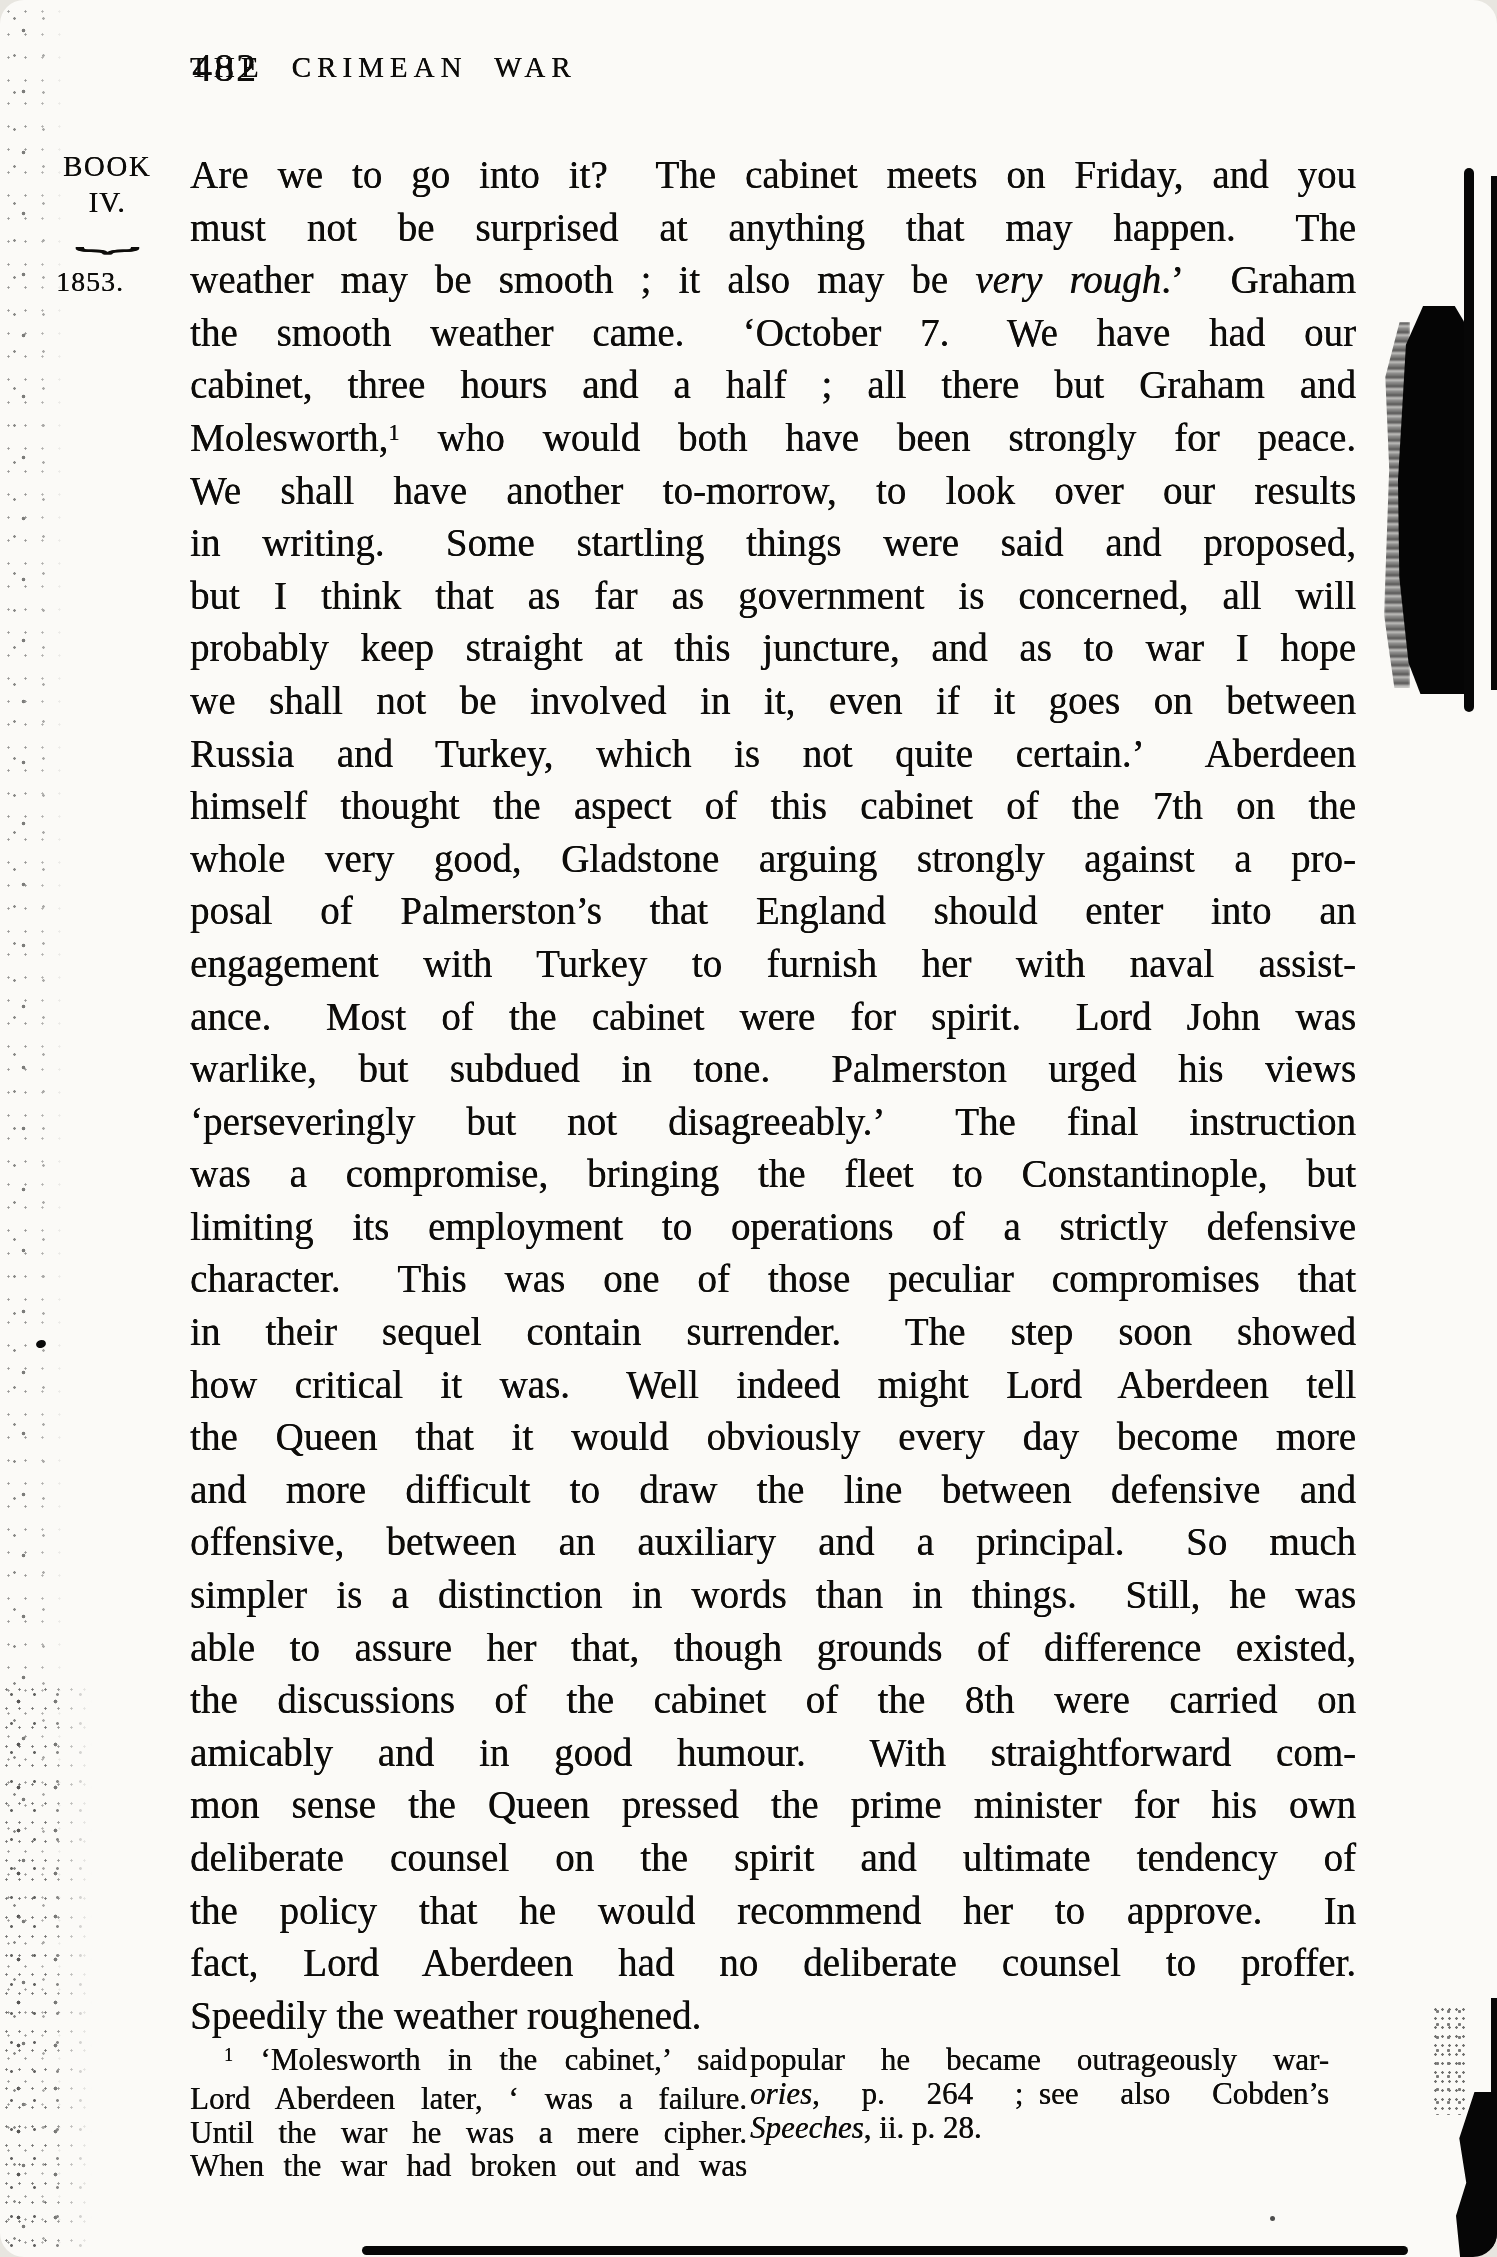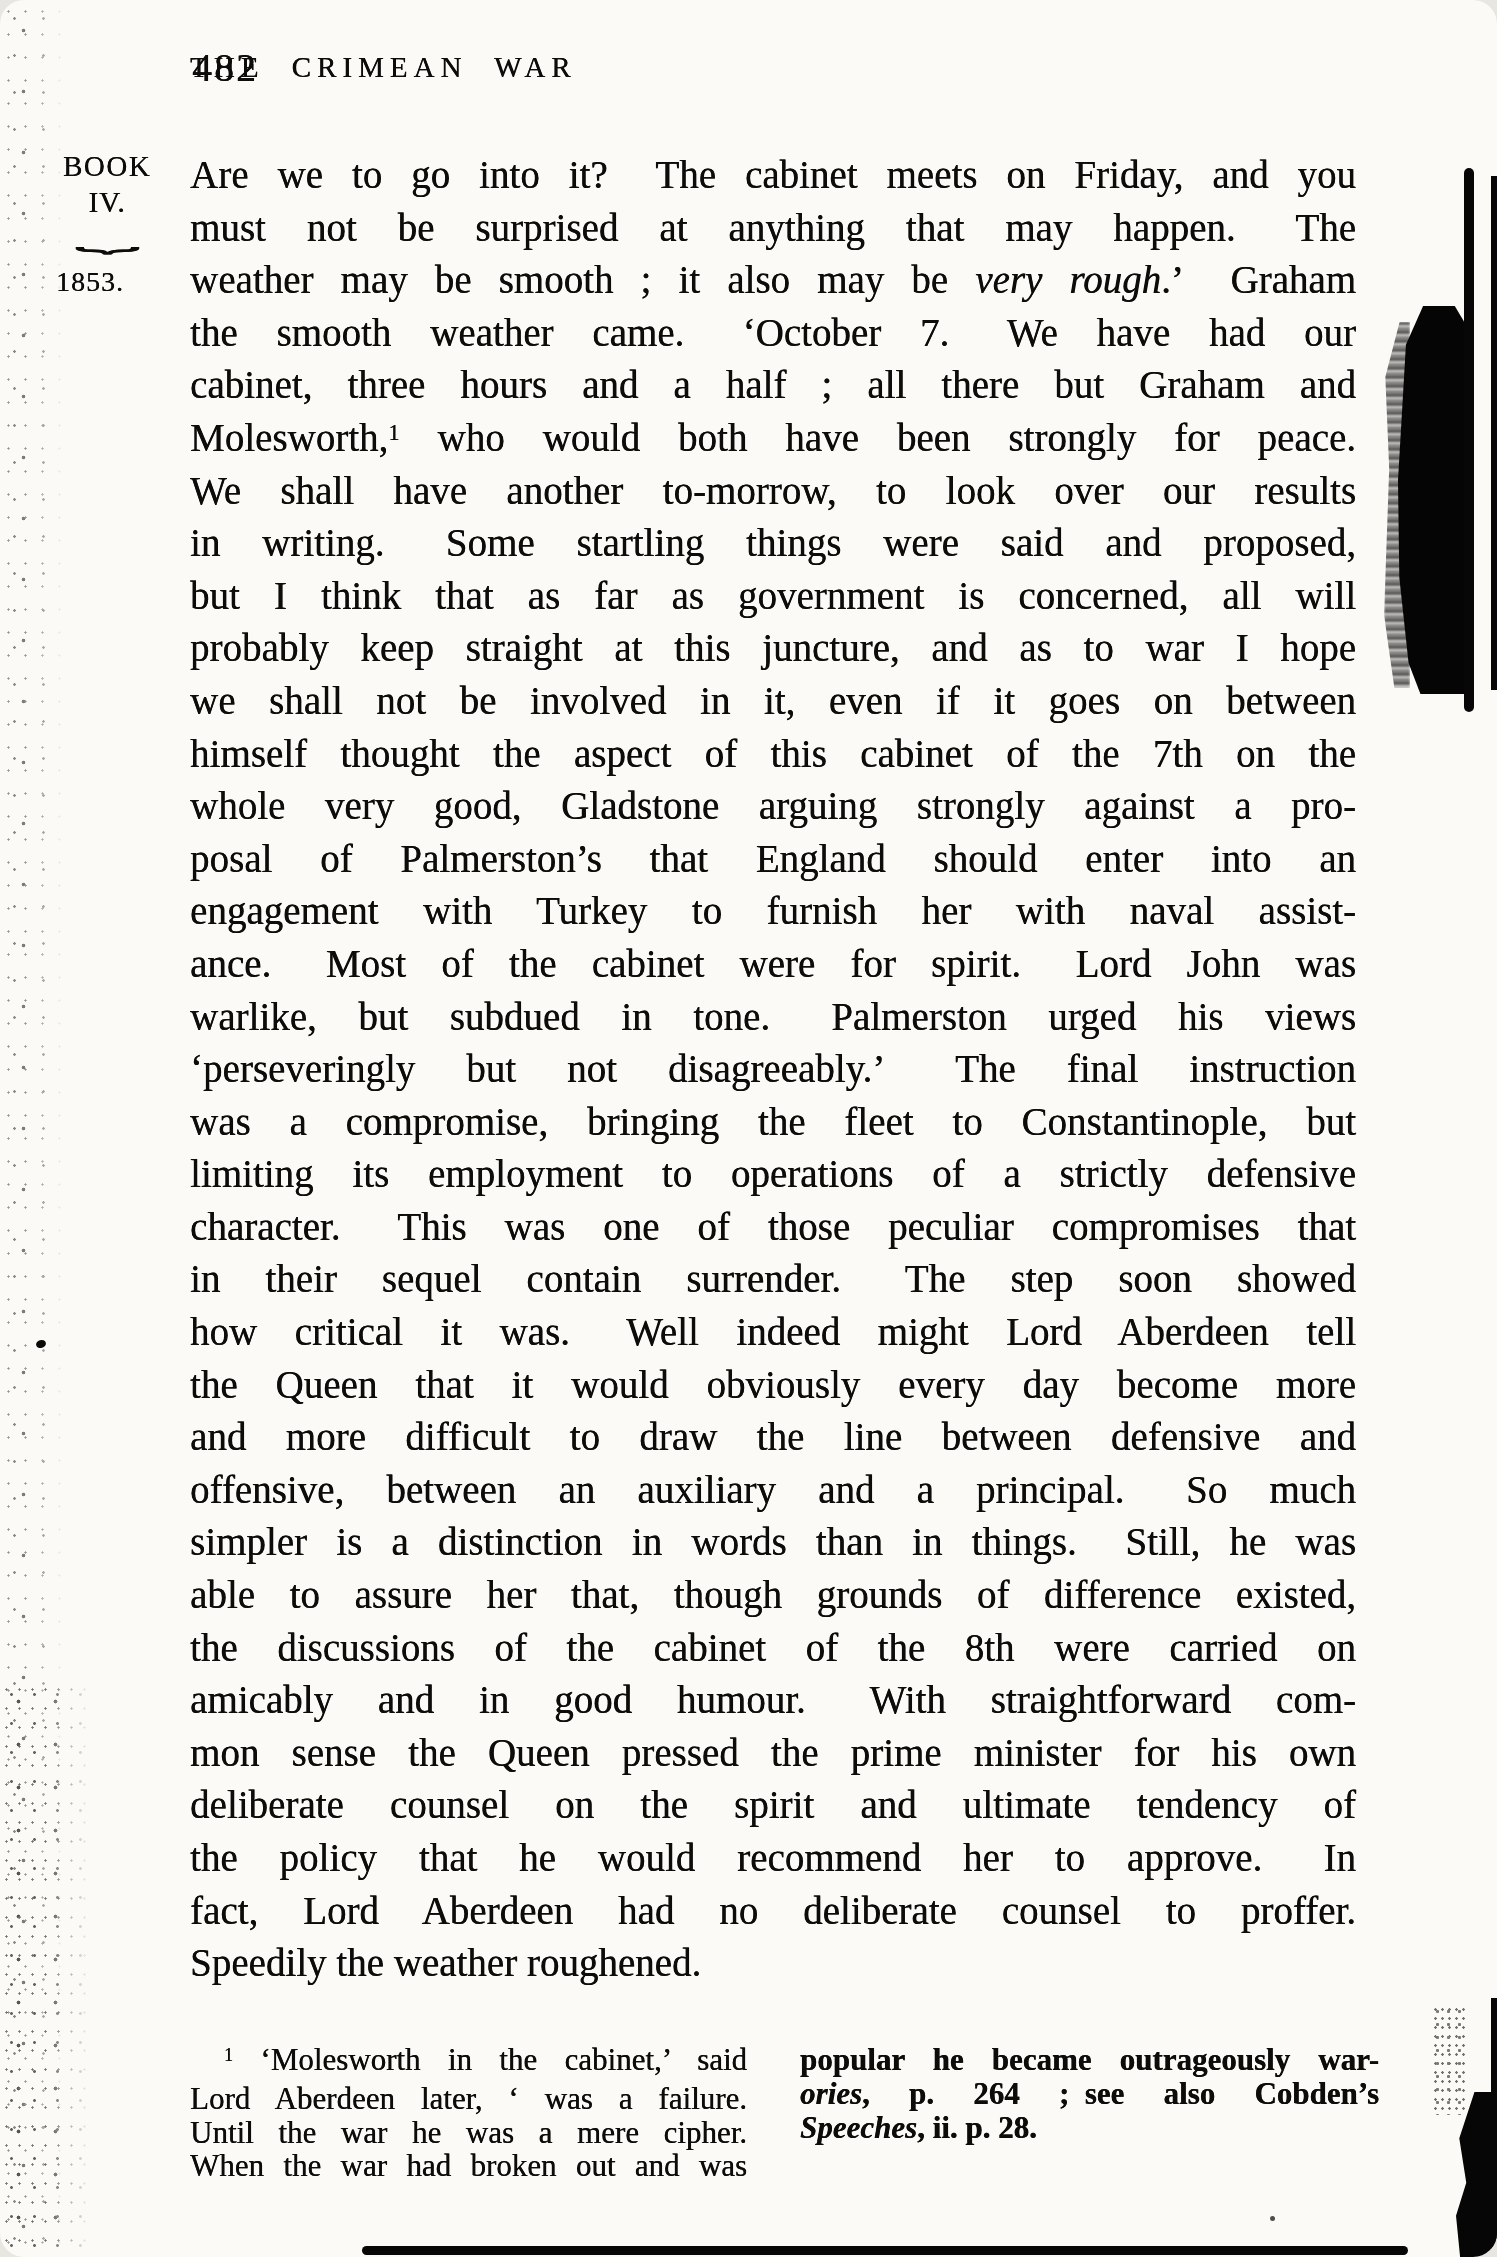--- a/index.html
+++ b/index.html
@@ -31,21 +31,21 @@
                font-size:39px; line-height:52.6px; }
   .bline { height:52.6px; white-space:nowrap; overflow:visible;
            text-align:justify; text-align-last:justify; }
   .bline:last-child { text-align-last:left; }
   sup { font-size:0.58em; vertical-align:baseline; position:relative; top:-0.5em; }
   i { font-style:italic; }
   
   .footnote { position:absolute; left:190px; top:2043px; width:1166px; }
   .fn-col { position:absolute; top:0; font-size:31px; line-height:33.8px; }
   .fn-left  { left:0;    width:557px; }
-  .fn-right { left:610px; width:579px;font-weight:bold; }
+  .fn-right { left:560px; width:579px; }
   .fline { white-space:nowrap; text-align:justify; text-align-last:justify; }
   .fn-left  .fline:first-child { text-indent:34px; }
   .fn-right .fline:last-child  { text-align-last:left; }
   
   .noise-band { position:absolute; left:0; top:0; width:64px; height:2257px; opacity:.5;
     background-image:
       radial-gradient(circle,#1a1a1a 1.1px,transparent 1.5px),
       radial-gradient(circle,#333333 0.9px,transparent 1.3px),
       radial-gradient(circle,#000000 1.6px,transparent 2.1px);
     background-size:29px 37px,17px 23px,47px 61px;
@@ -109,20 +109,21 @@
       <div class="bline"><span>must not be surprised at anything that may happen.  The</span></div>
       <div class="bline"><span>weather may be smooth ; it also may be </span><i>very rough</i><span>.’  Graham</span></div>
       <div class="bline"><span>the smooth weather came.  ‘October 7.  We have had our</span></div>
       <div class="bline"><span>cabinet, three hours and a half ; all there but Graham and</span></div>
       <div class="bline"><span>Molesworth,</span><sup>1</sup><span> who would both have been strongly for peace.</span></div>
       <div class="bline"><span>We shall have another to-morrow, to look over our results</span></div>
       <div class="bline"><span>in writing.  Some startling things were said and proposed,</span></div>
       <div class="bline"><span>but I think that as far as government is concerned, all will</span></div>
       <div class="bline"><span>probably keep straight at this juncture, and as to war I hope</span></div>
       <div class="bline"><span>we shall not be involved in it, even if it goes on between</span></div>
+      <div class="bline"><span>Russia and Turkey, which is not quite certain.’  Aberdeen</span></div>
       <div class="bline"><span>himself thought the aspect of this cabinet of the 7th on the</span></div>
       <div class="bline"><span>whole very good, Gladstone arguing strongly against a pro-</span></div>
       <div class="bline"><span>posal of Palmerston’s that England should enter into an</span></div>
       <div class="bline"><span>engagement with Turkey to furnish her with naval assist-</span></div>
       <div class="bline"><span>ance.  Most of the cabinet were for spirit.  Lord John was</span></div>
       <div class="bline"><span>warlike, but subdued in tone.  Palmerston urged his views</span></div>
       <div class="bline"><span>‘perseveringly but not disagreeably.’  The final instruction</span></div>
       <div class="bline"><span>was a compromise, bringing the fleet to Constantinople, but</span></div>
       <div class="bline"><span>limiting its employment to operations of a strictly defensive</span></div>
       <div class="bline"><span>character.  This was one of those peculiar compromises that</span></div>

